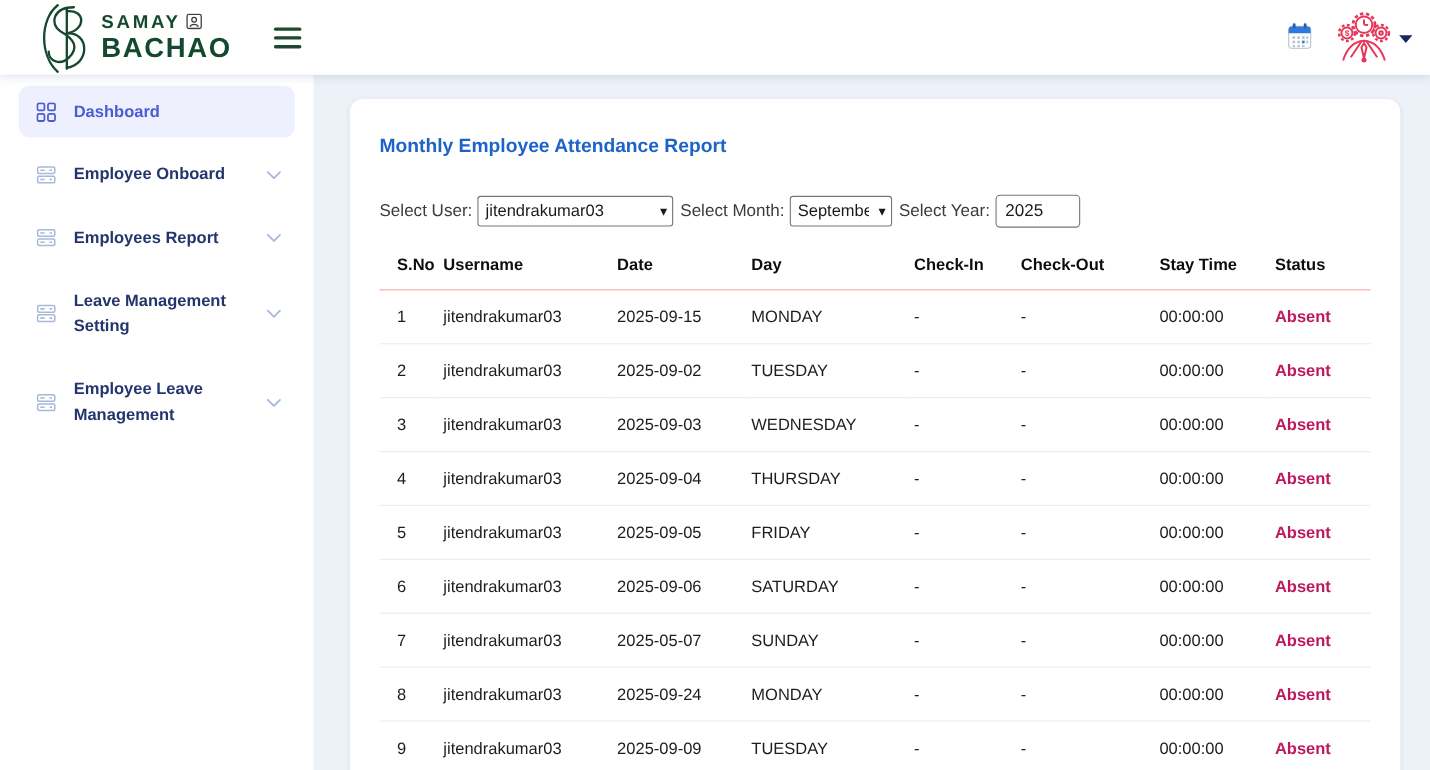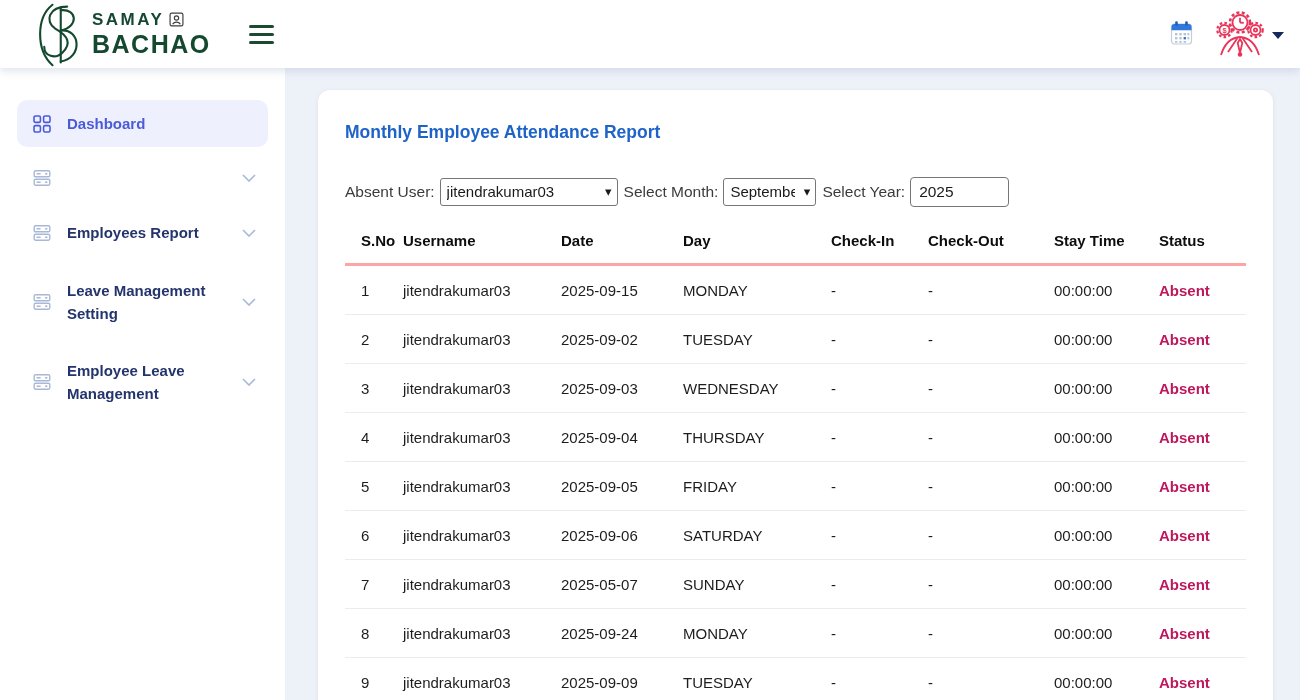--- a/index.html
+++ b/index.html
@@ -20,21 +20,21 @@
             display:flex; flex-direction:column; gap:5px; padding:4px; }
   .burger span { display:block; width:25px; height:3px; background:#1c4a31; border-radius:2px; }
   .topbar .spacer { flex:1; }
   .cal-btn { background:none; border:none; cursor:pointer; margin-right:22px; }
   .avatar-wrap { display:flex; align-items:center; cursor:pointer; gap:8px; }
   .caret { width:0; height:0; border-left:6px solid transparent; border-right:6px solid transparent;
            border-top:7px solid #16285c; margin-top:2px; }
 
   
   .layout { display:flex; height:632px; }
-  .sidebar { width:285px; background:#fff; padding-top:22px; flex-shrink:0; }
+  .sidebar { width:285px; background:#fff; flex-shrink:0; }
   .nav-item { display:flex; align-items:center; margin:10px 17px; padding:12px 12px 12px 16px;
               border-radius:10px; cursor:pointer; }
   .nav-item .nicon { width:20px; flex-shrink:0; margin-right:14px; display:flex; }
   .nav-item .nlabel { font-size:15px; font-weight:bold; color:#24356d; width:158px; line-height:1.55; }
   .nav-item .chev { margin-left:auto; display:flex; }
   .nav-item.active { background:#eef1fd; }
   .nav-item.active .nlabel { color:#4a5bd8; }
 
   .main { flex:1; }
   .card { background:#fff; border-radius:12px; margin:22px 27px 0 33px; width:955px;
@@ -46,28 +46,28 @@
   .filters { display:flex; align-items:center; margin-top:34px; font-size:15.5px; color:#3b3b3b; }
   .filters label { margin-right:5px; white-space:nowrap; }
   .select-wrap { position:relative; display:inline-block; margin-right:6px; }
   .select-wrap:after { content:"▾"; position:absolute; right:6px; top:50%; transform:translateY(-52%);
                        font-size:13px; color:#1a1a1a; pointer-events:none; }
   select { appearance:none; -webkit-appearance:none; border:1px solid #767676; border-radius:3px;
            background:#fff; font-family:"Liberation Sans", sans-serif; font-size:15px; color:#1a1a1a;
            padding:3px 20px 4px 6px; height:28px; }
   #user-select { width:178px; }
   #month-select { width:93px; }
-  .year-input { width:99px; height:30px; border:1px solid #767676; border-radius:4px;
+  .year-input { width:77px; height:30px; border:1px solid #767676; border-radius:4px;
                 font-family:"Liberation Sans", sans-serif; font-size:15.5px; color:#1a1a1a;
                 padding:0 0 0 8px; }
 
   
   table { width:100%; border-collapse:collapse; table-layout:fixed; margin-top:10px; }
   th { text-align:left; font-size:15px; font-weight:bold; color:#0d0d0d;
-       padding:15px 6px 14px 6px; border-bottom:3px solid #fca5a5; }
+       padding:15px 6px 14px 6px; border-bottom:1px solid #fca5a5; }
   td { text-align:left; font-size:15px; color:#1d1d1d; padding:16px 6px 15px 6px;
        border-bottom:1px solid #ececec; overflow:hidden; white-space:nowrap; }
   th:first-child, td:first-child { padding-left:16px; }
   td.status { color:#be185d; font-weight:bold; }
 </style>
 </head>
 <body>
 
 <header class="topbar">
   <div class="brand">
@@ -158,20 +158,21 @@
     </div>
 
     <div class="nav-item">
       <span class="nicon">
         <svg width="18" height="18" viewBox="0 0 18 18" fill="none" stroke="#a8b8d8" stroke-width="1.4">
           <rect x="1.2" y="1.8" width="15.6" height="6" rx="1.4"></rect>
             <rect x="1.2" y="10.2" width="15.6" height="6" rx="1.4"></rect>
           <path d="M3.6 4.8 h4 M3.6 13.2 h4 M12 4.8 h2.4 M12 13.2 h2.4"></path>
         </svg>
       </span>
+      <span class="nlabel">Employee Onboard</span>
       <span class="chev">
         <svg width="14" height="8" viewBox="0 0 14 8" fill="none" stroke="#a8b8d8" stroke-width="1.6">
             <path d="M1 1 L7 7 L13 1"></path>
           </svg>
       </span>
     </div>
 
     <div class="nav-item">
       <span class="nicon">
         <svg width="18" height="18" viewBox="0 0 18 18" fill="none" stroke="#a8b8d8" stroke-width="1.4">
@@ -221,21 +222,21 @@
     </div>
 
   </aside>
 
   <main class="main">
     <div class="card">
 
       <h2 class="card-title">Monthly Employee Attendance Report</h2>
 
       <div class="filters">
-        <label>Absent User:</label>
+        <label>Select User:</label>
         <span class="select-wrap">
           <select id="user-select">
             <option>jitendrakumar03</option>
           </select>
         </span>
         <label>Select Month:</label>
         <span class="select-wrap">
           <select id="month-select">
             <option>September</option>
           </select>

